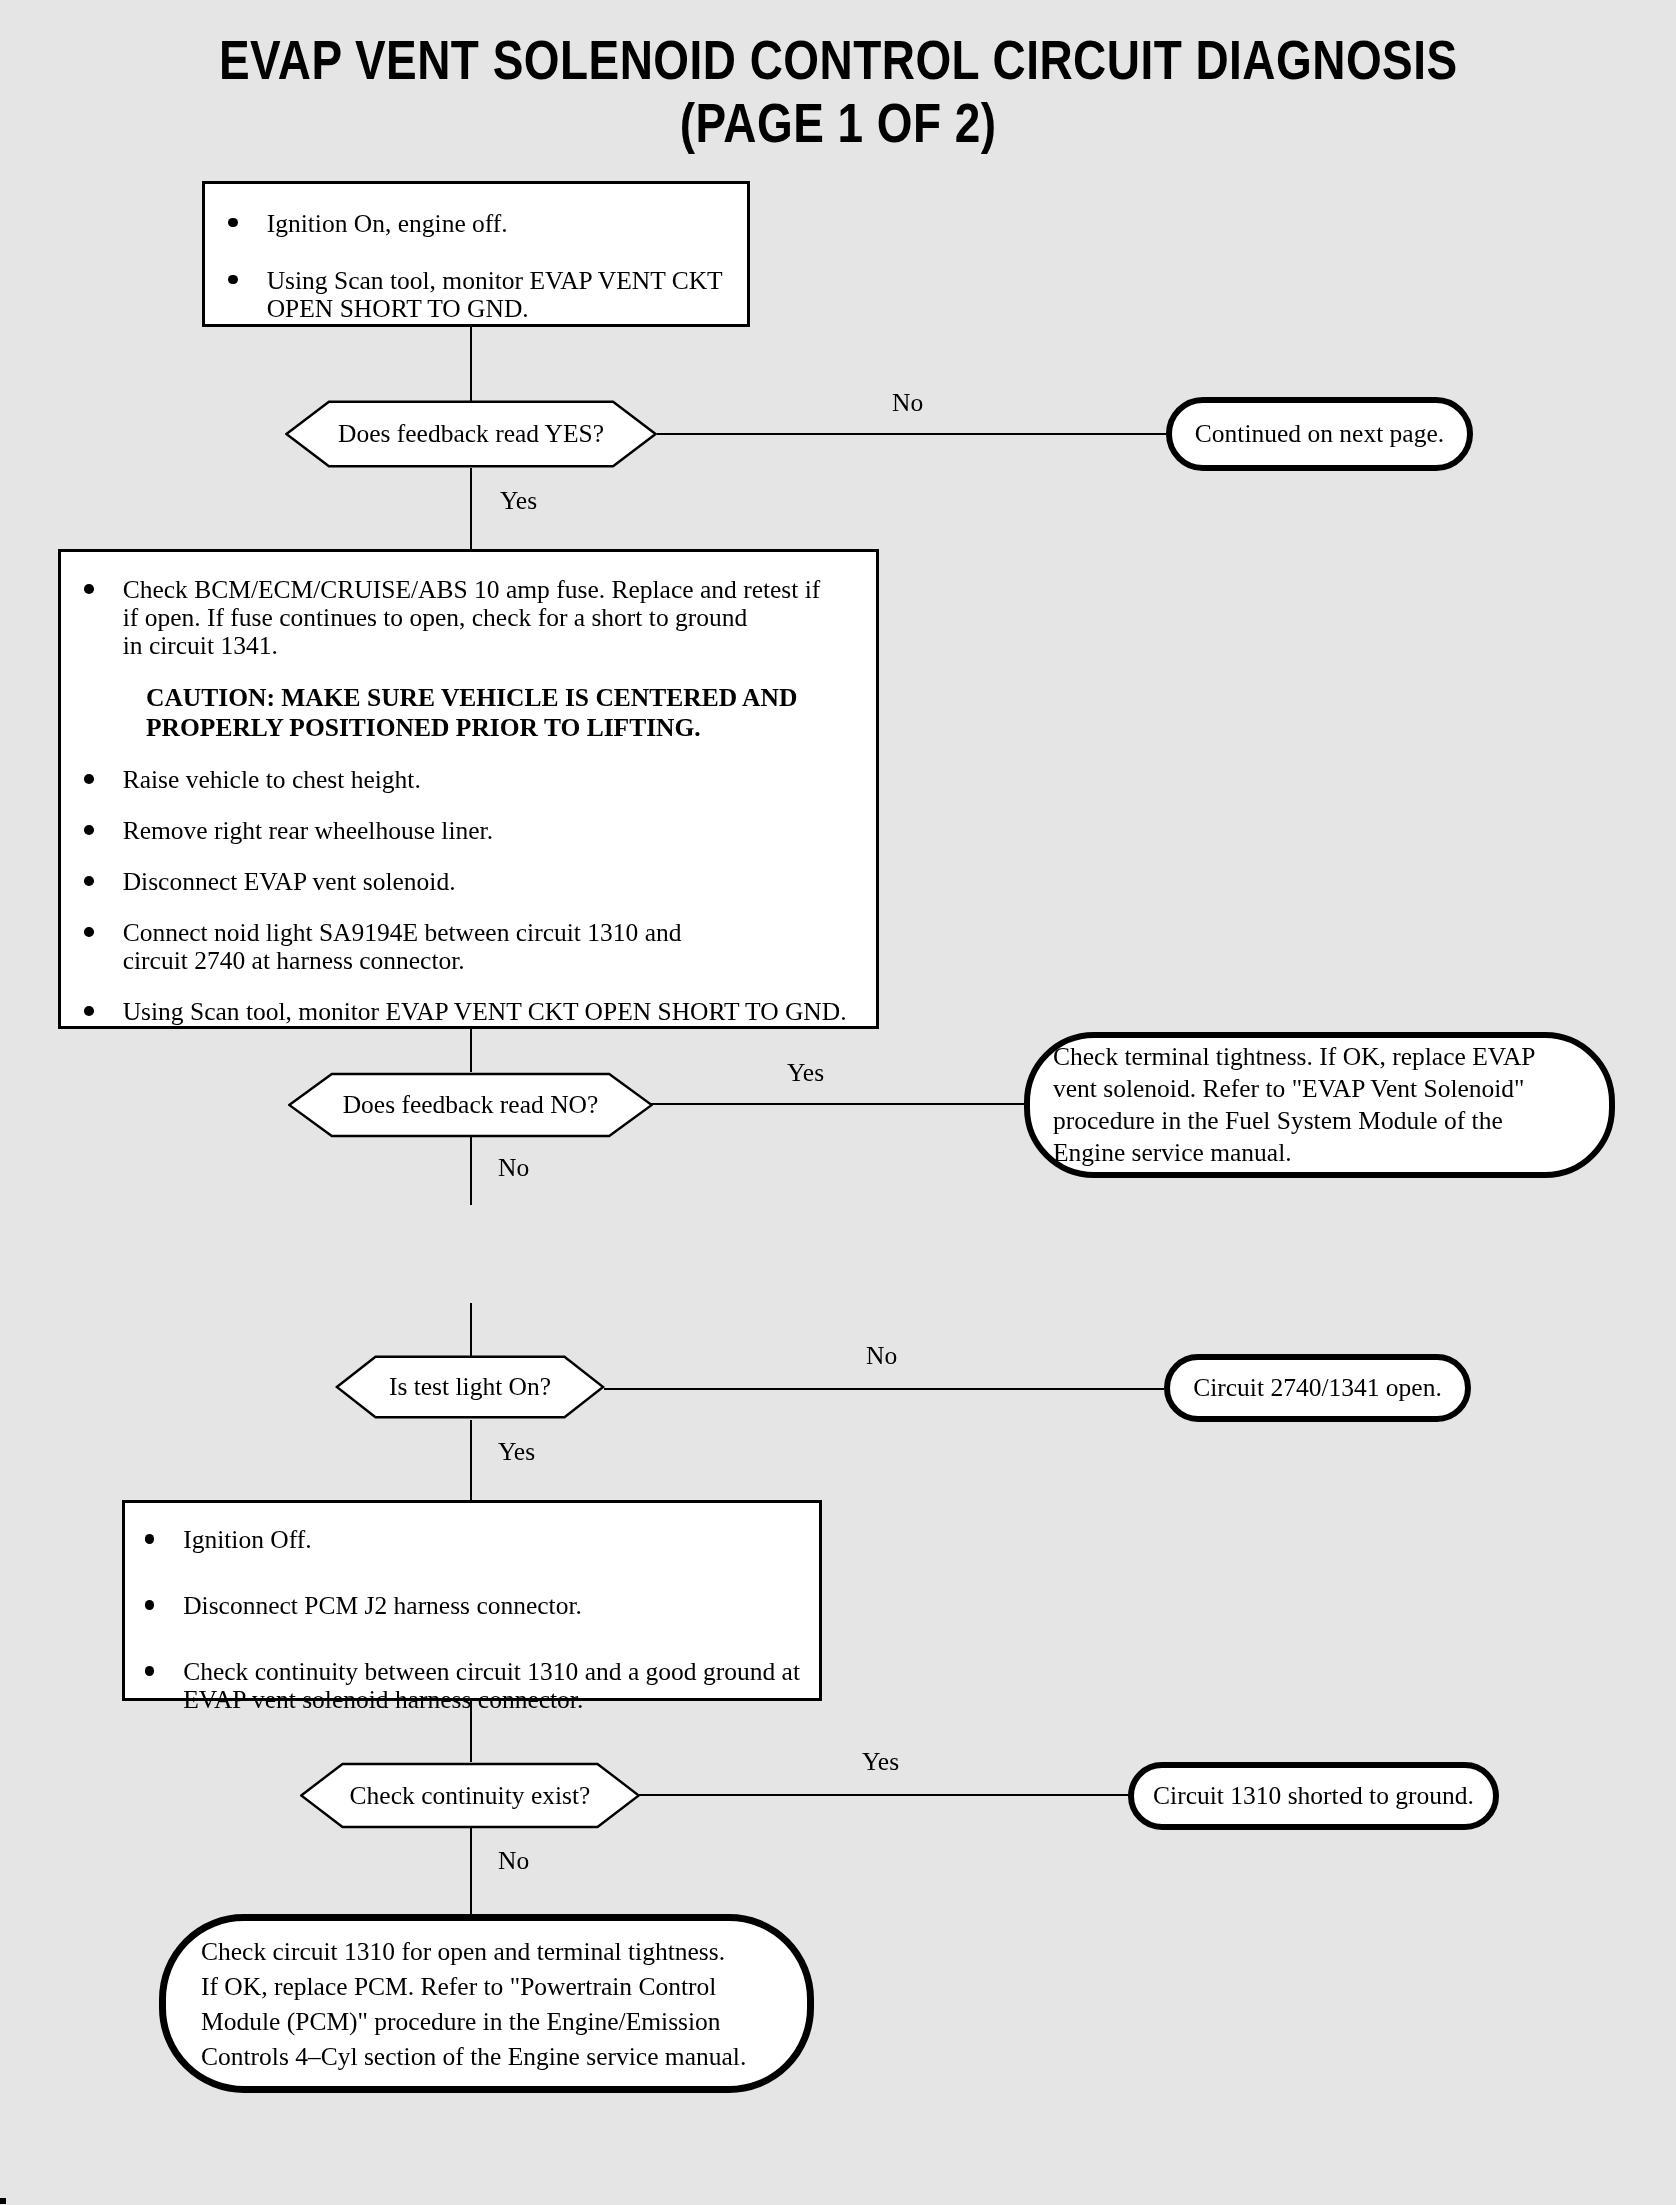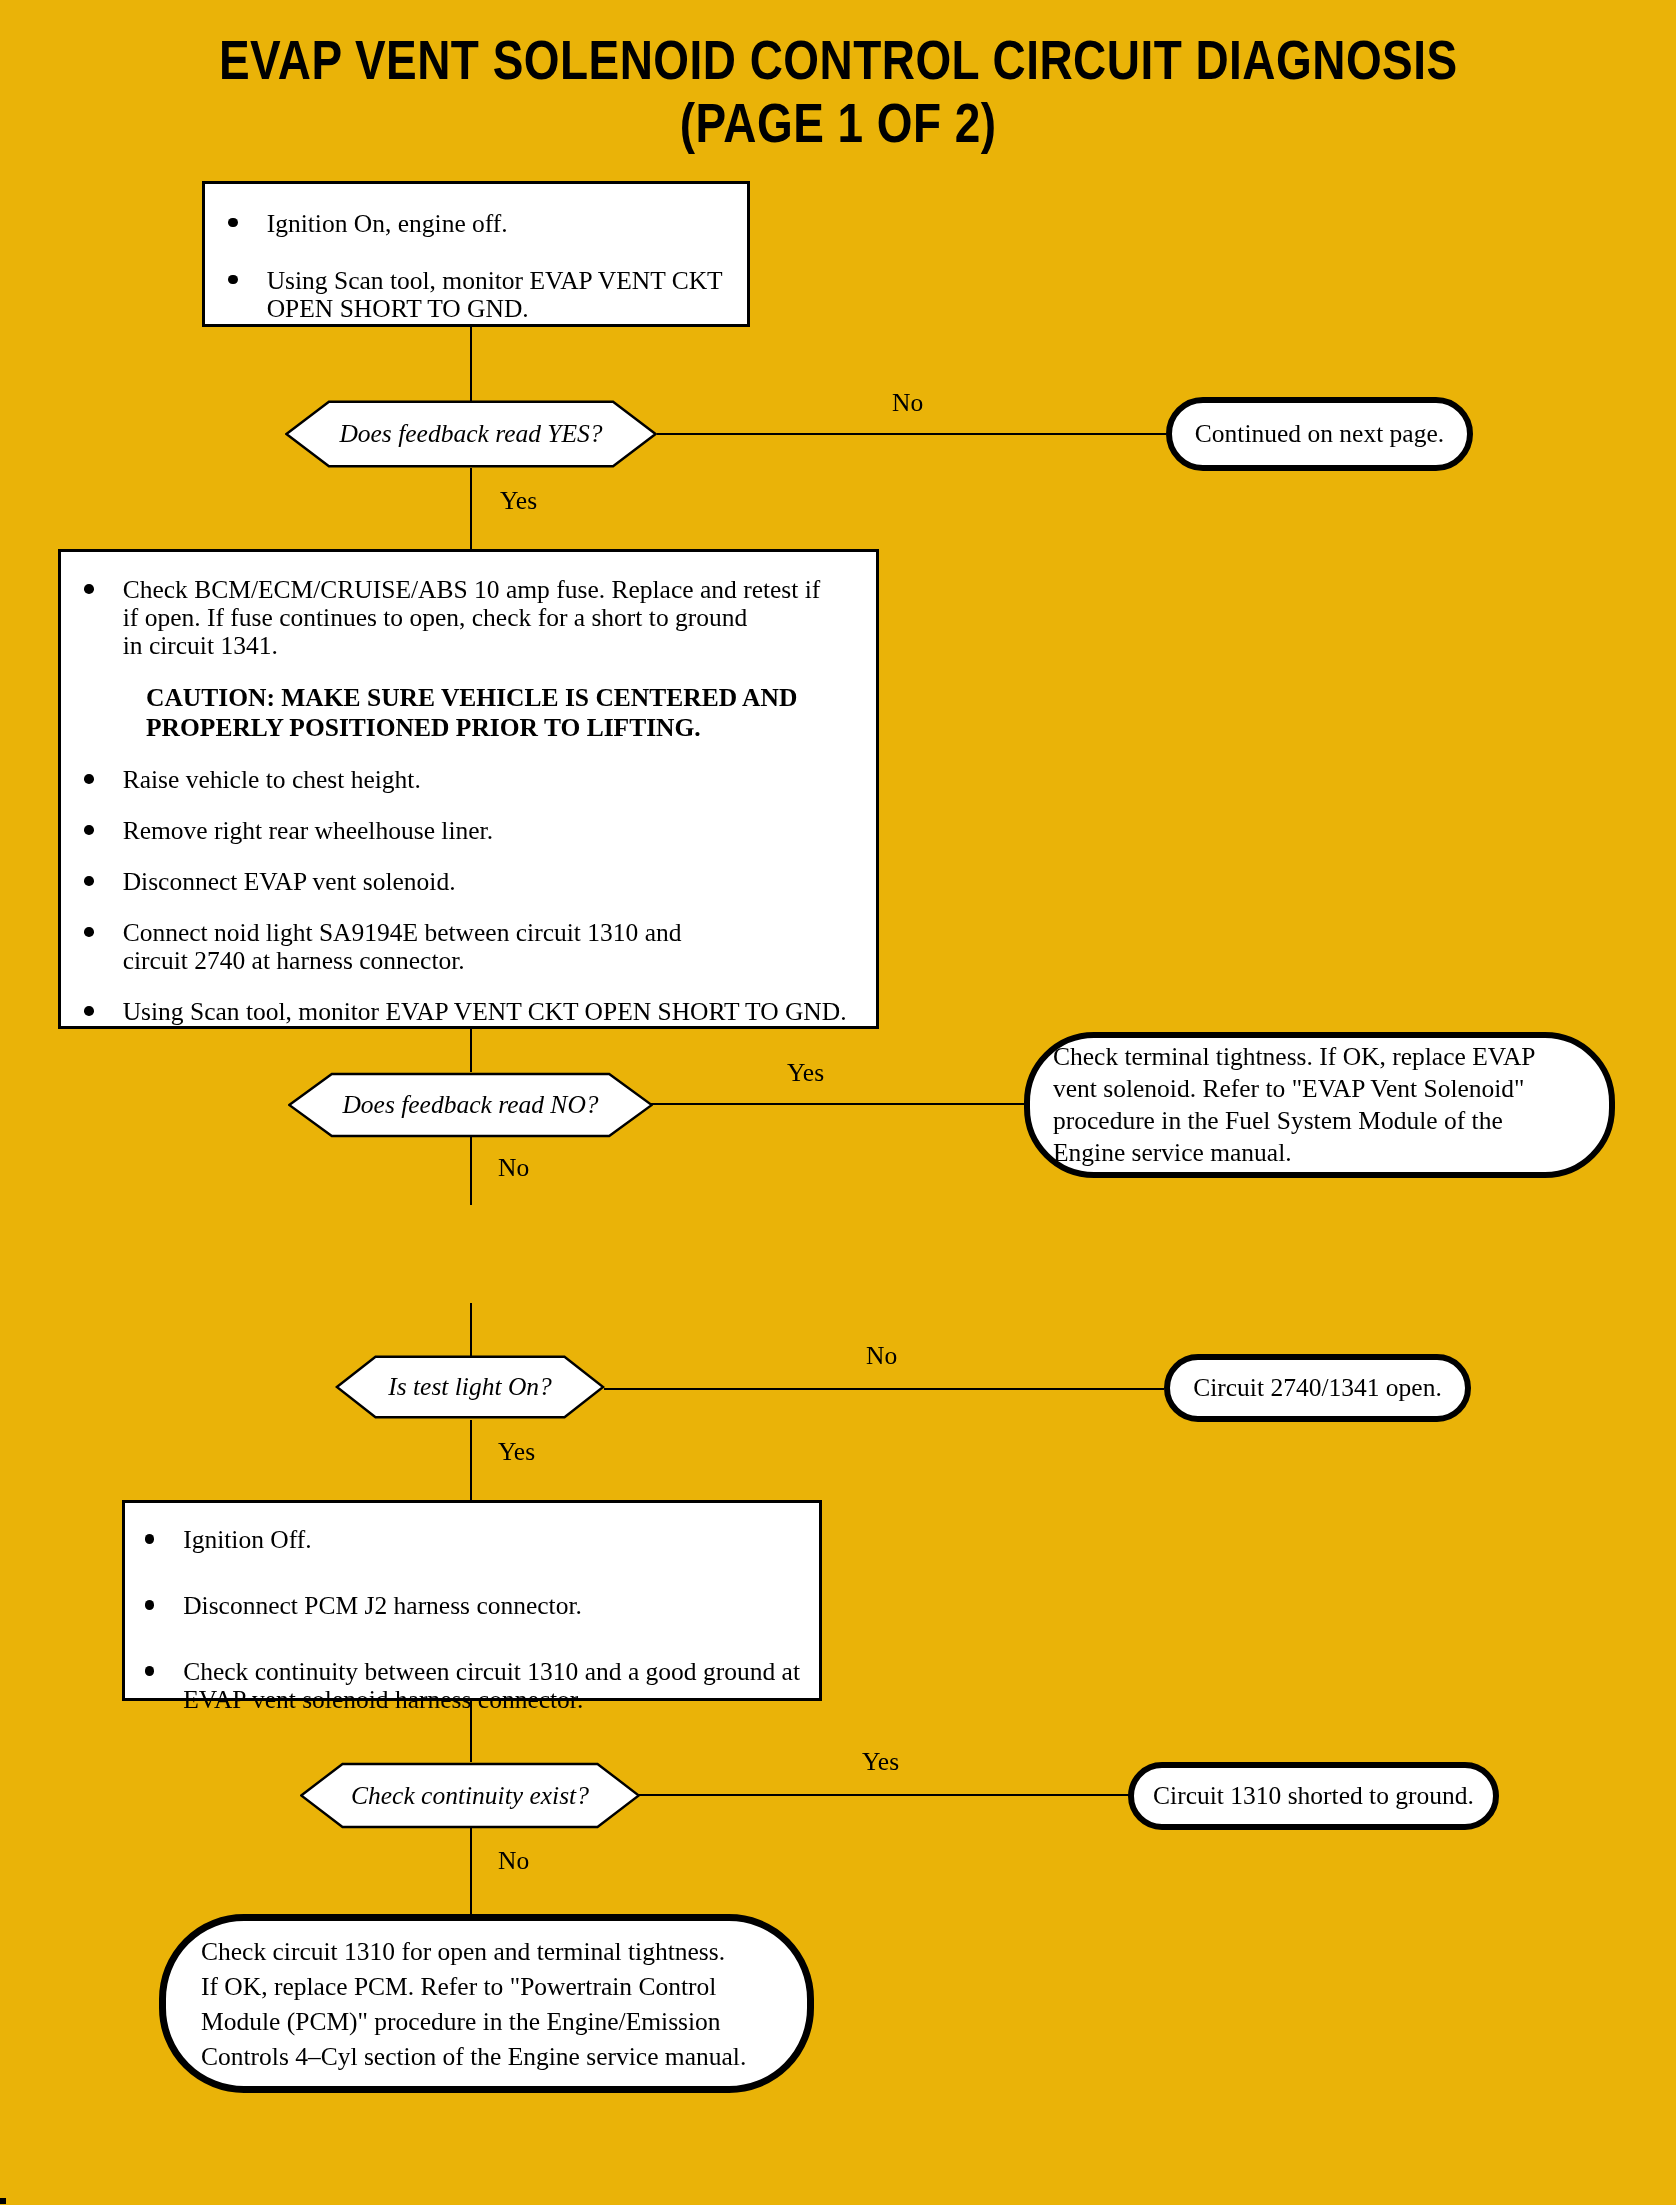--- a/index.html
+++ b/index.html
@@ -1,20 +1,20 @@
 <!DOCTYPE html>
 <html style="font-size:9.7px"><head>
 <meta charset="utf-8">
 <style>
   html,body{margin:0;padding:0;background:#ffffff;}
   #canvas{
     position:relative;
     width:1676px;
     height:2205px;
-    background:#eab308;
+    background:#e5e5e5;
     color:#000000;
     font-family:"Liberation Serif", serif;
     overflow:hidden;
   }
   
   .title-row{position:absolute;left:0;width:100%;text-align:center;white-space:nowrap;}
   .title-row .t-inner{
     display:inline-block;
     font-family:"Liberation Sans", sans-serif;
     font-weight:700;
@@ -32,21 +32,21 @@
     font-size:25.5px;
     line-height:28px;
   }
   .vstack{display:flex;flex-direction:column;}
   .bullet-item{display:flex;align-items:flex-start;}
   .dot{flex:0 0 9.7px;width:9.7px;height:9.7px;border-radius:50%;background:#000;margin-top:8px;}
   .btext{margin-left:29px;}
   .caution{font-weight:700;line-height:30px;margin-left:62px;}
   .line-block div{white-space:nowrap;}
   
-  .hex{position:absolute;font-style:italic;}
+  .hex{position:absolute;}
   .hex svg{position:absolute;left:0;top:0;}
   .hex .q{
     position:absolute;left:0;top:0;right:0;bottom:0;
     display:flex;align-items:center;justify-content:center;
     font-size:25.5px;
   }
   
   .oval{
     position:absolute;
     border:6px solid #000;

